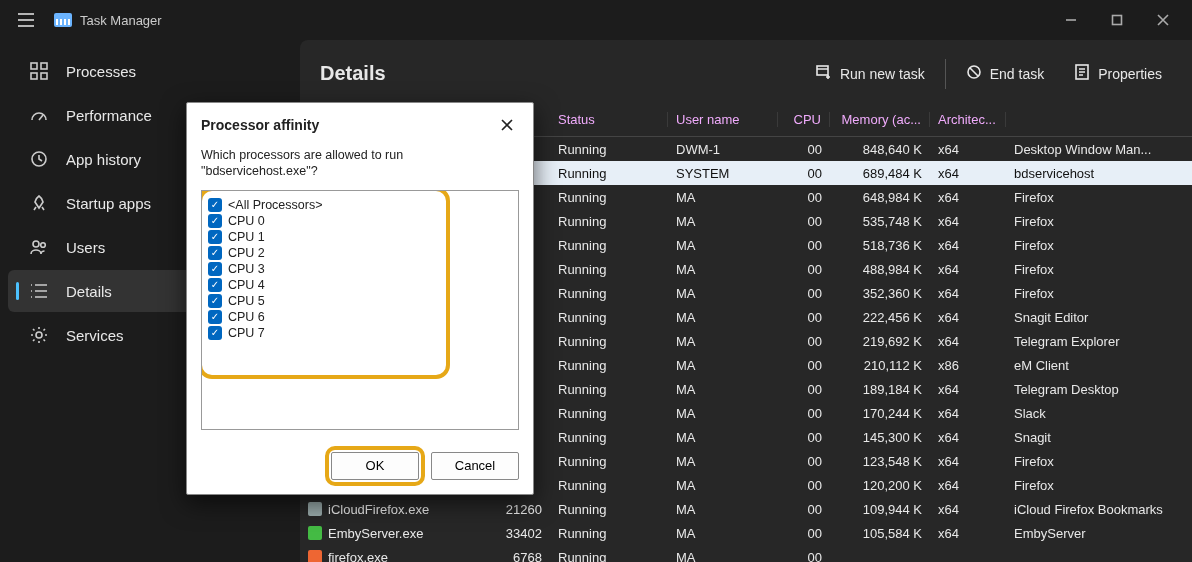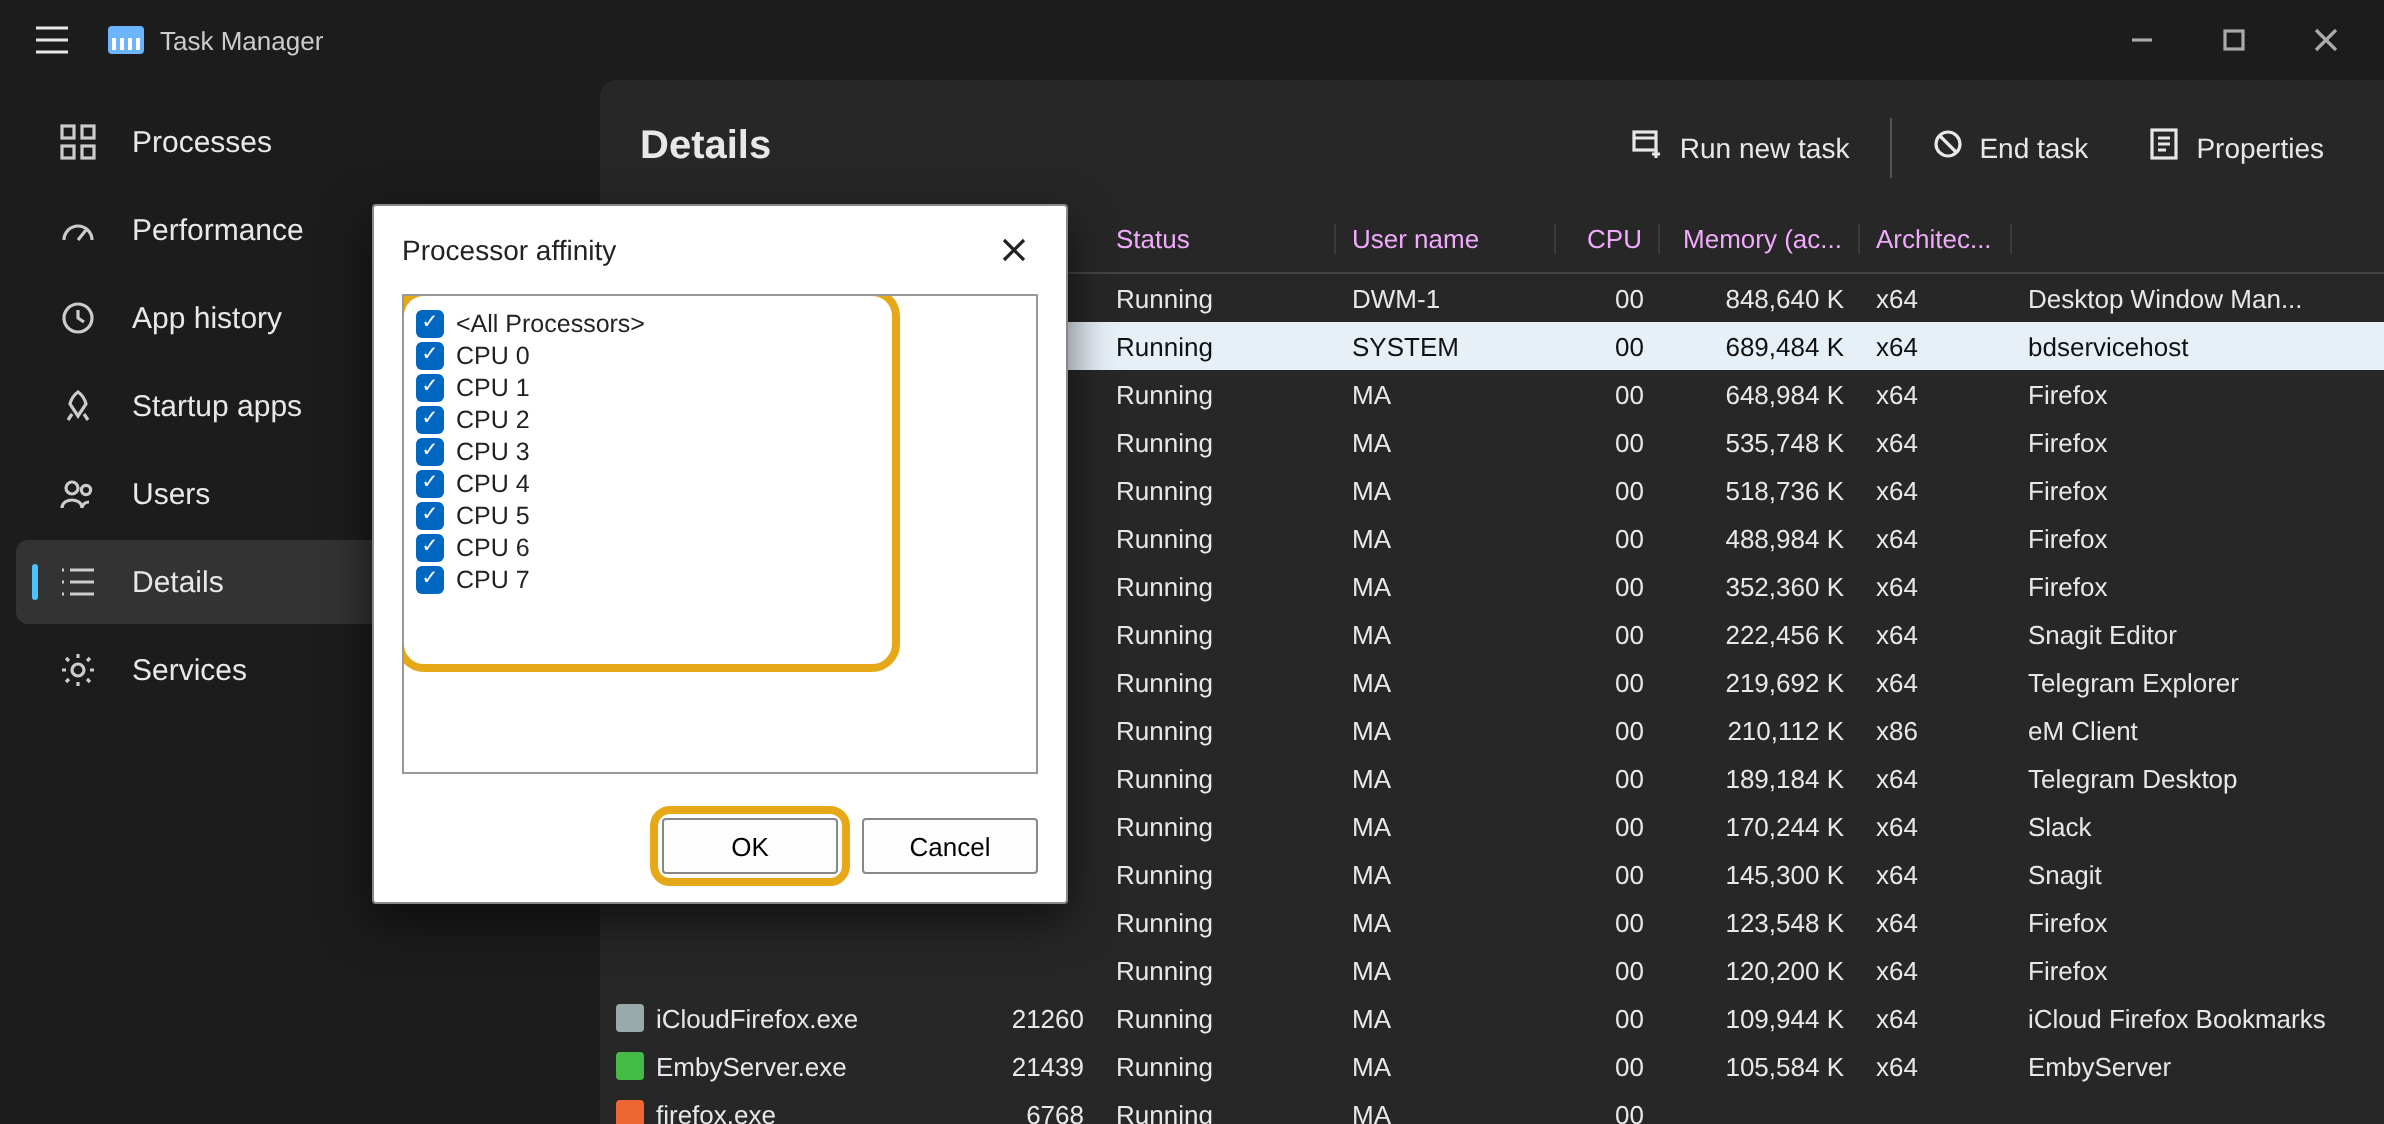--- a/index.html
+++ b/index.html
@@ -32,21 +32,21 @@
   .thead { background: #272727; border-bottom: 1px solid #444; height: 34px; }
   .thead .th { padding: 0 8px; border-right: 1px solid #3a3a3a; white-space: nowrap; overflow: hidden; color: #f0abfc; }
   .trow { height: 24px; }
   .trow .td { padding: 0 8px; white-space: nowrap; overflow: hidden; text-overflow: ellipsis; }
   .trow.selected { background: #e7eff7; color: #111; }
   .td.num, .th.num { text-align: right; }
   .proc-icon { display: inline-block; width: 14px; height: 14px; margin-right: 6px; vertical-align: -2px; border-radius: 2px; }
   
   .dialog { position: absolute; left: 186px; top: 102px; width: 348px; background: #fff; color: #222; border-radius: 2px; box-shadow: 0 8px 24px rgba(0,0,0,.6); border: 1px solid #888; }
   .dlg-head { display: flex; align-items: center; padding: 10px 14px 4px 14px; }
-  .dlg-title { font-size: 14px; font-weight: 400; }
+  .dlg-title { font-size: 14px; font-weight: 700; }
   .dlg-close { margin-left: auto; width: 24px; height: 24px; display: flex; align-items: center; justify-content: center; cursor: pointer; font-size: 14px; }
   .dlg-body { padding: 6px 14px 12px 14px; font-size: 12.5px; }
   .dlg-prompt { margin-bottom: 10px; line-height: 1.3; }
   .cpu-list { border: 1px solid #999; padding: 6px 4px 6px 4px; height: 240px; overflow: auto; background: #fff; position: relative; }
   .cpu-row { display: flex; align-items: center; gap: 6px; padding: 1px 2px; font-size: 12.5px; }
   .chk { width: 14px; height: 14px; border-radius: 3px; background: #0067c0; display: flex; align-items: center; justify-content: center; color: #fff; font-size: 10px; line-height: 1; }
   .highlight-box { position: absolute; border: 4px solid #e6a817; border-radius: 14px; pointer-events: none; }
   .dlg-footer { display: flex; gap: 12px; justify-content: flex-end; padding: 10px 14px 14px 14px; }
   .dlg-btn { width: 88px; height: 28px; border: 1px solid #888; background: #fdfdfd; font-size: 13px; cursor: pointer; border-radius: 2px; }
   .ok-wrap { position: relative; }
@@ -329,21 +329,21 @@
           <div class="trow">
             <div class="td"><span class="proc-icon" style="background: rgb(153, 170, 170);"></span><span>iCloudFirefox.exe</span><span style="float: right;">21260</span></div>
             <div class="td">Running</div>
             <div class="td">MA</div>
             <div class="td num">00</div>
             <div class="td num">109,944 K</div>
             <div class="td">x64</div>
             <div class="td">iCloud Firefox Bookmarks</div>
           </div>
           <div class="trow">
-            <div class="td"><span class="proc-icon" style="background: rgb(68, 187, 68);"></span><span>EmbyServer.exe</span><span style="float: right;">21439</span></div>
+            <div class="td"><span class="proc-icon" style="background: rgb(68, 187, 68);"></span><span>EmbyServer.exe</span><span style="float: right;">33402</span></div>
             <div class="td">Running</div>
             <div class="td">MA</div>
             <div class="td num">00</div>
             <div class="td num">105,584 K</div>
             <div class="td">x64</div>
             <div class="td">EmbyServer</div>
           </div>
           <div class="trow">
             <div class="td"><span class="proc-icon" style="background: rgb(238, 102, 51);"></span><span>firefox.exe</span><span style="float: right;">6768</span></div>
             <div class="td">Running</div>
@@ -361,20 +361,21 @@
 <div class="dialog">
   <div class="dlg-head">
     <span class="dlg-title">Processor affinity</span>
     <span class="dlg-close">
       <svg width="12" height="12" viewBox="0 0 12 12">
           <path d="M1 1l10 10M11 1L1 11" stroke="#222"></path>
         </svg>
     </span>
   </div>
   <div class="dlg-body">
+    <div class="dlg-prompt">Which processors are allowed to run "bdservicehost.exe"?</div>
     <div class="cpu-list">
       <div id="cpu-rows">
           <div class="cpu-row">
             <span class="chk">✓</span>
             <span>&lt;All Processors&gt;</span>
           </div>
           <div class="cpu-row">
             <span class="chk">✓</span>
             <span>CPU 0</span>
           </div>

